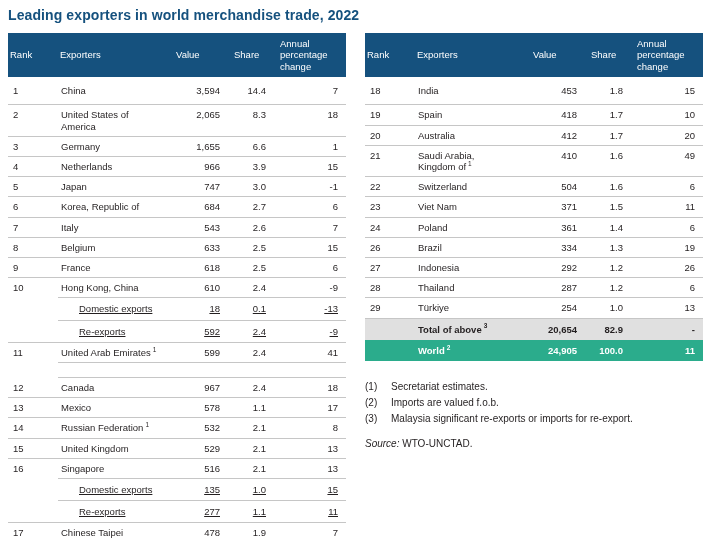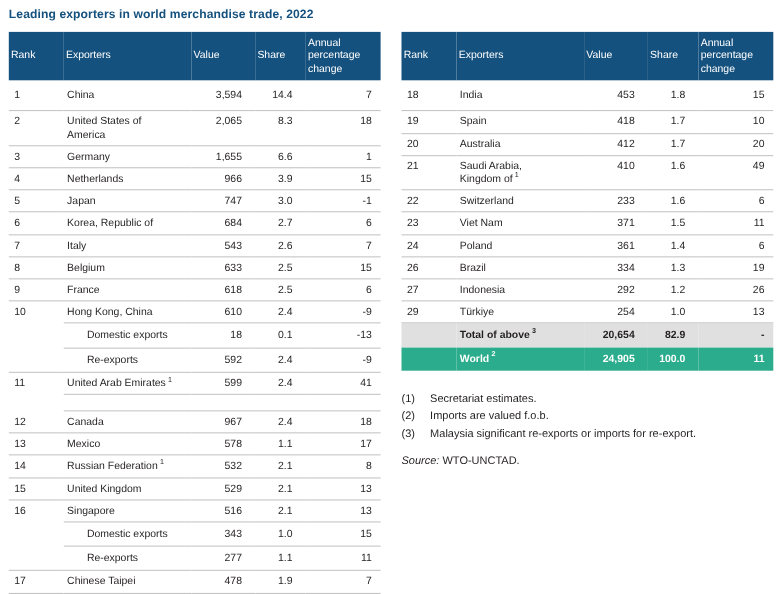--- a/index.html
+++ b/index.html
@@ -10,21 +10,21 @@
     --text:#231F20;
   }
   *{box-sizing:border-box;}
   html,body{margin:0;padding:0;}
   body{
     width:709px;height:540px;overflow:hidden;background:#fff;
     font-family:"Liberation Sans", sans-serif;color:var(--text);
   }
   .page{padding:5px 8px 0 8px;}
   .title{
-    font-size:11px;font-weight:bold;color:var(--navy);
+    font-size:14px;font-weight:bold;color:var(--navy);
     margin:2px 0 10px 0;letter-spacing:0.1px;
   }
   .tables{display:flex;gap:19px;align-items:flex-start;}
   .tcol{width:338px;flex:0 0 338px;}
   table.wto-table{
     border-collapse:collapse;width:338px;table-layout:fixed;
     font-size:9.5px;line-height:1.18;
   }
   table.table-left{border-bottom:1px solid var(--border);}
   col.col-rank{width:50px;}
@@ -41,21 +41,21 @@
     padding:4px 0 4px 0;vertical-align:top;
   }
   tbody tr:first-child td{border-top:none;}
   .cell-rank{padding-left:5px;}
   .cell-exporters{padding-left:3px;}
   .cell-exporters span{white-space:pre-line;}
   .cell-value,.cell-share{text-align:right;padding-right:12px;}
   .cell-change{text-align:right;padding-right:8px;}
   sup{font-size:6.5px;vertical-align:super;line-height:0;margin-left:2px;}
   tr.row-first td{padding-top:8px;padding-bottom:8px;}
-  tr.row-sub td{padding-top:5px;padding-bottom:5px;}
+  tr.row-sub td{padding-top:5px;padding-bottom:5px;text-decoration:underline;}
   tr.row-sub td.cell-exporters{padding-left:21px;}
   tr.row-sub td.cell-rank{border-top:none;}
   tr.row-spacer td{padding:0;height:15px;}
   tr.row-spacer td.cell-rank{border-top:none;}
   tr.row-after-spacer td.cell-rank{border-top:none;}
   tr.row-total td{
     background:var(--gray);font-weight:bold;
     padding-top:5px;padding-bottom:5px;
   }
   tr.row-world td{
@@ -226,21 +226,21 @@
             <tr class="row-normal">
               <td class="cell-rank">16</td>
               <td class="cell-exporters"><span>Singapore</span></td>
               <td class="cell-value">516</td>
               <td class="cell-share">2.1</td>
               <td class="cell-change">13</td>
             </tr>
             <tr class="row-sub">
               <td class="cell-rank"></td>
               <td class="cell-exporters"><span>Domestic exports</span></td>
-              <td class="cell-value">343</td>
+              <td class="cell-value">135</td>
               <td class="cell-share">1.0</td>
               <td class="cell-change">15</td>
             </tr>
             <tr class="row-sub">
               <td class="cell-rank"></td>
               <td class="cell-exporters"><span>Re-exports</span></td>
               <td class="cell-value">277</td>
               <td class="cell-share">1.1</td>
               <td class="cell-change">11</td>
             </tr>
@@ -299,21 +299,21 @@
               <td class="cell-rank">21</td>
               <td class="cell-exporters"><span>Saudi Arabia,
 Kingdom of</span><sup>1</sup></td>
               <td class="cell-value">410</td>
               <td class="cell-share">1.6</td>
               <td class="cell-change">49</td>
             </tr>
             <tr class="row-normal">
               <td class="cell-rank">22</td>
               <td class="cell-exporters"><span>Switzerland</span></td>
-              <td class="cell-value">233</td>
+              <td class="cell-value">504</td>
               <td class="cell-share">1.6</td>
               <td class="cell-change">6</td>
             </tr>
             <tr class="row-normal">
               <td class="cell-rank">23</td>
               <td class="cell-exporters"><span>Viet Nam</span></td>
               <td class="cell-value">371</td>
               <td class="cell-share">1.5</td>
               <td class="cell-change">11</td>
             </tr>
@@ -330,20 +330,27 @@
               <td class="cell-value">334</td>
               <td class="cell-share">1.3</td>
               <td class="cell-change">19</td>
             </tr>
             <tr class="row-normal">
               <td class="cell-rank">27</td>
               <td class="cell-exporters"><span>Indonesia</span></td>
               <td class="cell-value">292</td>
               <td class="cell-share">1.2</td>
               <td class="cell-change">26</td>
+            </tr>
+            <tr class="row-normal">
+              <td class="cell-rank">28</td>
+              <td class="cell-exporters"><span>Thailand</span></td>
+              <td class="cell-value">287</td>
+              <td class="cell-share">1.2</td>
+              <td class="cell-change">6</td>
             </tr>
             <tr class="row-normal">
               <td class="cell-rank">29</td>
               <td class="cell-exporters"><span>Türkiye</span></td>
               <td class="cell-value">254</td>
               <td class="cell-share">1.0</td>
               <td class="cell-change">13</td>
             </tr>
             <tr class="row-total">
               <td class="cell-rank"></td>

